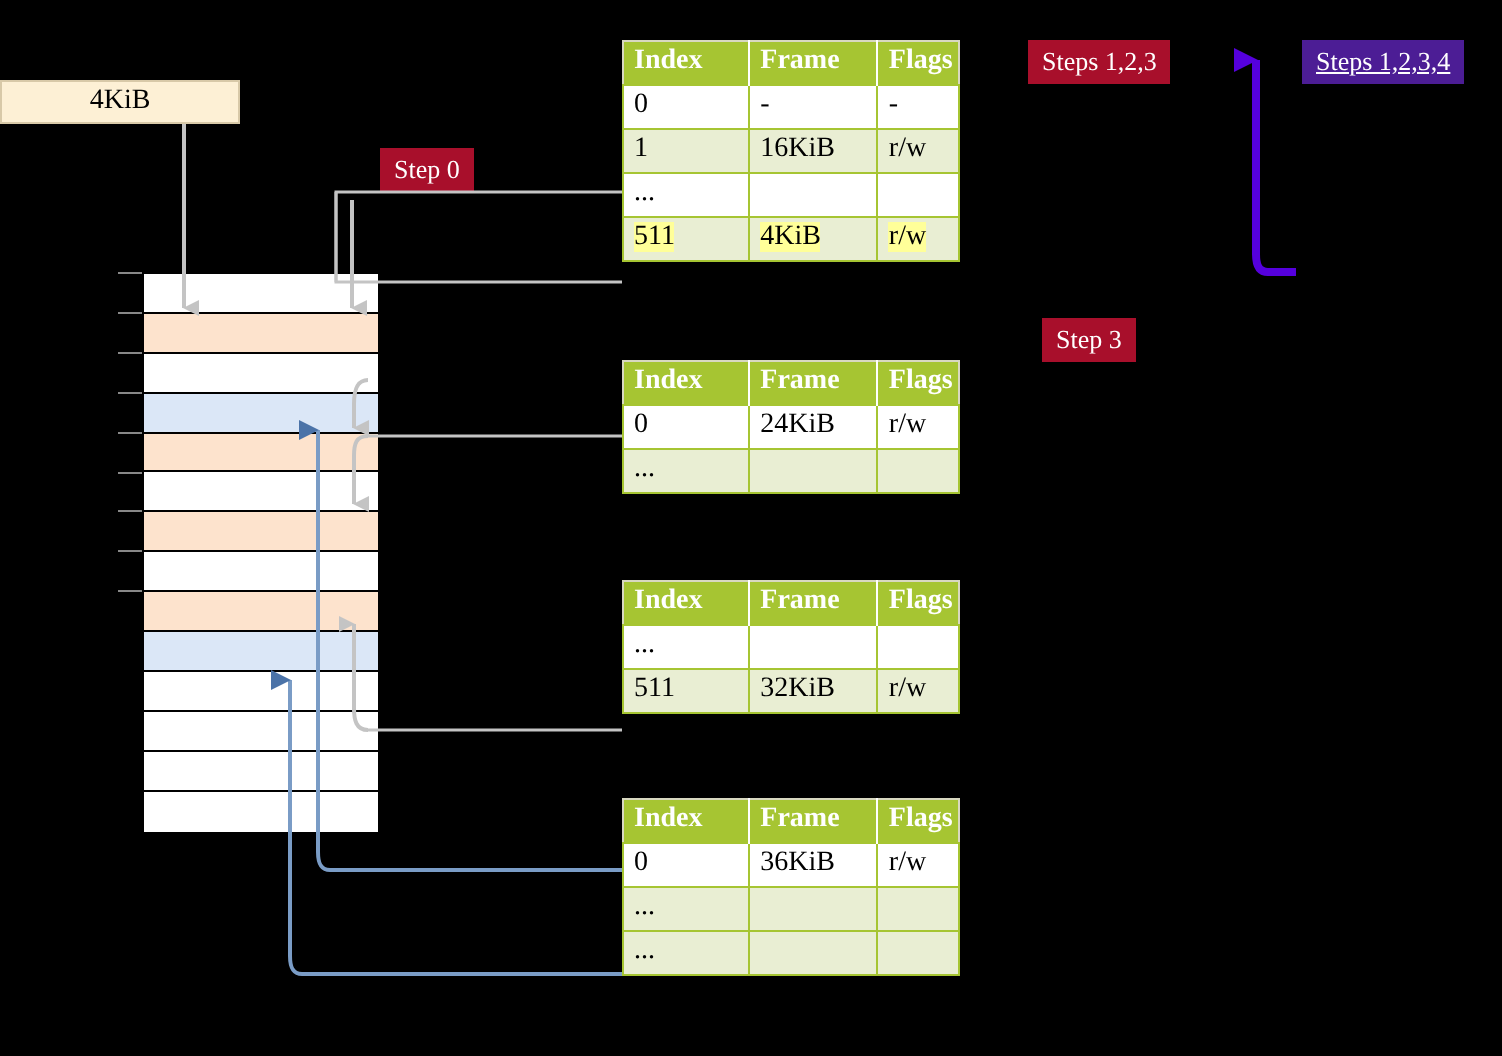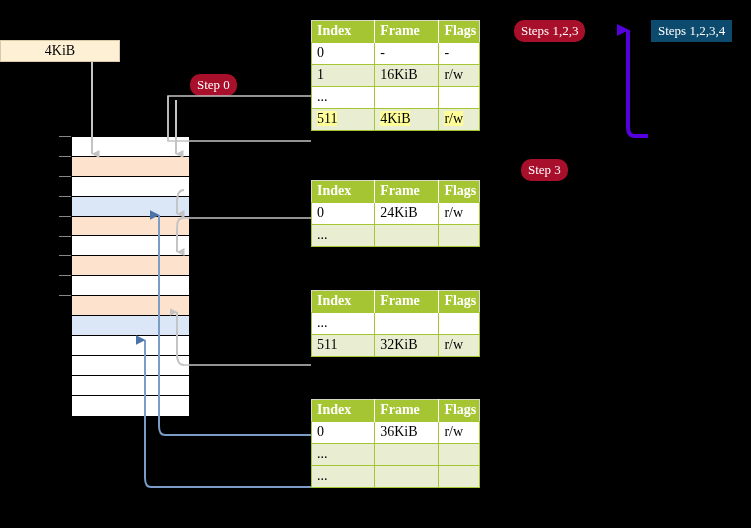--- a/index.html
+++ b/index.html
@@ -19,22 +19,22 @@
   
   .badge {
     position: absolute;
     color: #ffffff;
     font-size: 13px;
     line-height: 1;
     padding: 4px 7px 5px 7px;
     white-space: nowrap;
     font-family: "Liberation Serif", "DejaVu Serif", serif;
   }
-  .badge-red   { background: #a80f2b; border-radius: 10px; }
-  .badge-blue  { background: #0c4a6e; }
+  .badge-red   { background: #a80f2b; }
+  .badge-blue  { background: #4c1d95; text-decoration: underline; }
 
   
   .mem-banner {
     position: absolute;
     background: #fdf0d5;
     border: 1px solid #d8c9a8;
     box-sizing: border-box;
     color: #000000;
     font-size: 14px;
     text-align: center;

